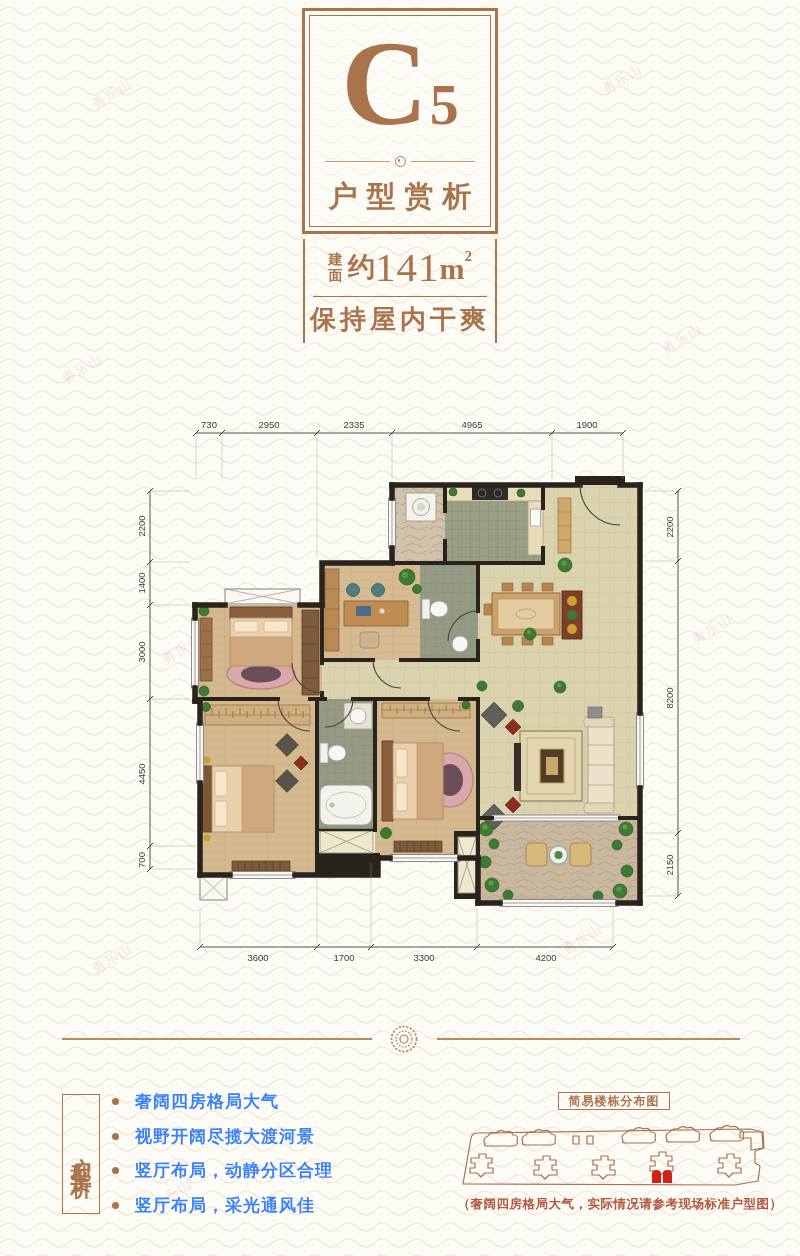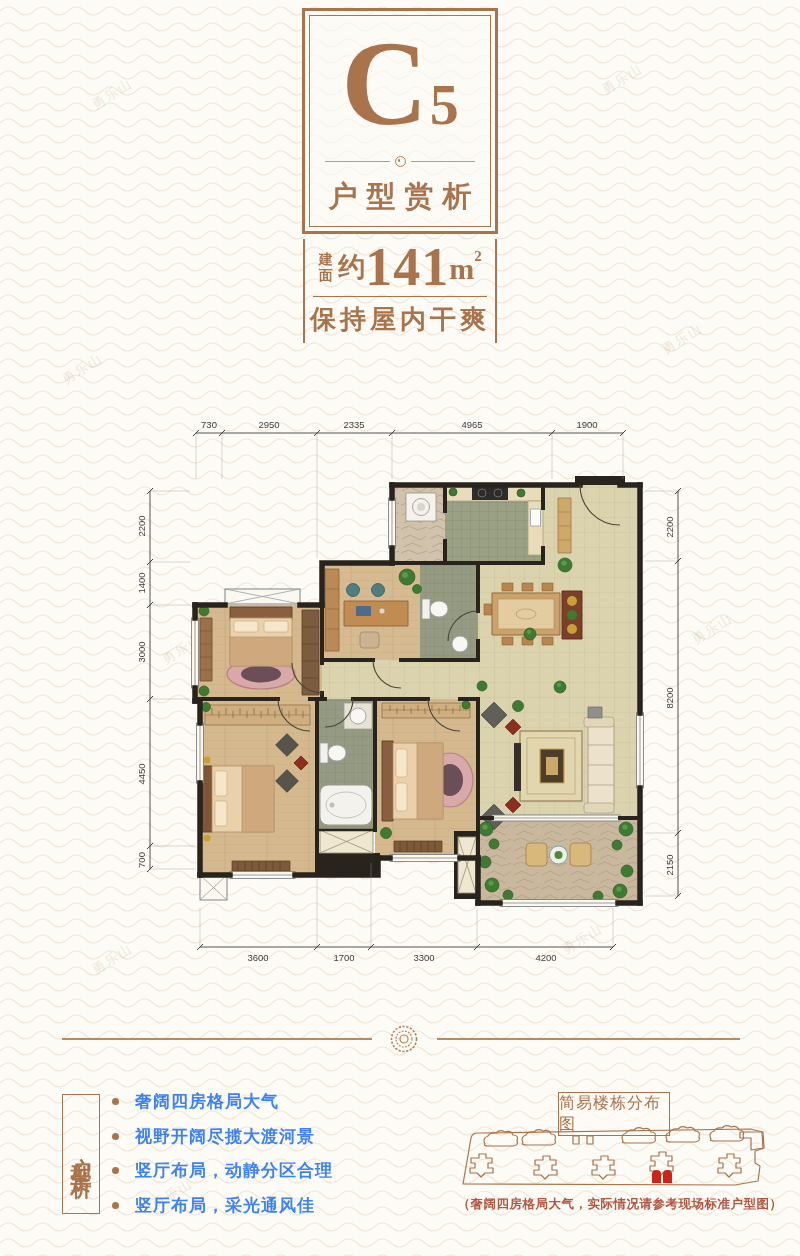--- a/index.html
+++ b/index.html
@@ -42,21 +42,21 @@
   
   .area-block{
     position:absolute;left:303px;top:239px;width:194px;z-index:2;
     border-left:2px solid #a9734c;border-right:2px solid #a9734c;
     box-sizing:border-box;padding:2px 0 6px 0;text-align:center;color:#a9734c;
   }
   .area-row1{display:flex;align-items:center;justify-content:center;height:52px;}
   .area-jm{display:inline-block;width:15px;font-size:14px;line-height:1.15;font-weight:bold;
     word-break:break-all;text-align:center;margin-right:5px;}
   .area-approx{font-size:27px;font-weight:bold;font-family:"Liberation Serif", serif;}
-  .area-val{font-size:54px;font-weight:bold;font-family:"Liberation Serif", serif;line-height:0.9;letter-spacing:1px;text-align:center;}
+  .area-val{font-size:41px;font-weight:normal;font-family:"Liberation Serif", serif;line-height:0.9;letter-spacing:1px;text-align:center;}
   .area-unit{font-size:30px;font-weight:bold;font-family:"Liberation Serif", serif;}
   .area-unit sup{font-size:15px;vertical-align:18px;}
   .area-hr{height:0;border-top:1.5px solid #a9734c;margin:3px 8px 0 8px;}
   .area-row2{font-size:26px;font-weight:bold;letter-spacing:4px;padding-top:5px;
     font-family:"Liberation Serif", serif;}
 
   
   .plan{position:absolute;left:120px;top:413px;z-index:2;}
 
   
@@ -75,23 +75,23 @@
   }
   .analysis-list{position:absolute;left:104px;top:1090px;width:330px;z-index:2;
     list-style:none;margin:0;padding:0;}
   .analysis-list li{display:flex;align-items:center;margin-bottom:11.5px;}
   .analysis-list .dot{width:7px;height:7px;border-radius:50%;background:#a9734c;
     margin:0 16px 0 8px;flex:0 0 auto;}
   .analysis-list .txt{color:#3b82f6;font-size:17px;font-weight:bold;letter-spacing:1px;}
 
   
   .dist-title{
-    position:absolute;left:558px;top:1092px;width:112px;height:44px;z-index:2;
+    position:absolute;left:558px;top:1092px;width:112px;height:18px;z-index:2;
     border:1.5px solid #a9734c;box-sizing:border-box;color:#a9734c;
-    font-size:16px;font-weight:normal;display:flex;align-items:center;justify-content:center;
+    font-size:12px;font-weight:bold;display:flex;align-items:center;justify-content:center;
     letter-spacing:1px;background:rgba(253,251,246,0.7);
   }
   .dist-map{position:absolute;left:455px;top:1124px;z-index:2;}
   .dist-note{position:absolute;left:455px;top:1196px;width:330px;z-index:2;
     text-align:center;color:#b25741;font-size:12.5px;font-weight:bold;letter-spacing:0.5px;}
 </style>
 </head>
 <body>
 
 <svg class="bg-waves" aria-hidden="true">

